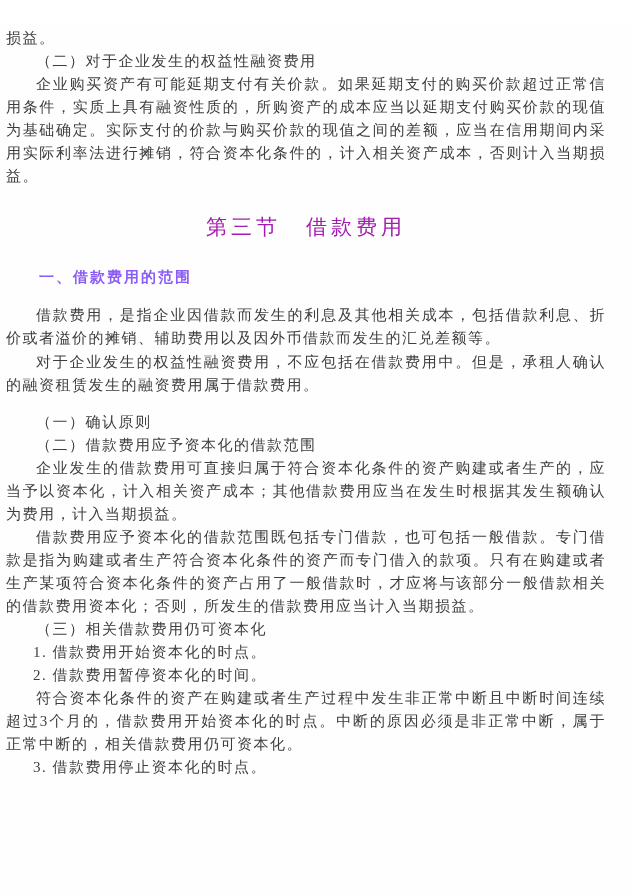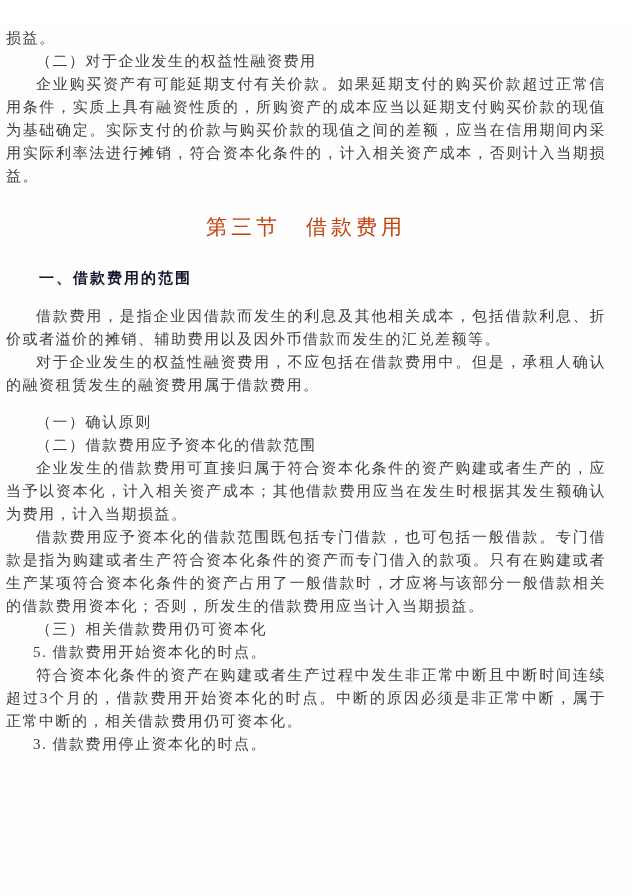--- a/index.html
+++ b/index.html
@@ -31,32 +31,32 @@
   .no-indent {
     text-indent: 0 !important;
   }
   .section-title {
     text-align: center;
     text-indent: 0 !important;
     font-size: 21px;
     line-height: 26px;
     margin-top: 26px !important;
     letter-spacing: 4px;
-    color: #c2410c;
+    color: #a21caf;
     font-weight: normal;
   }
   .part-heading {
-    font-family: Liberation Sans, sans-serif;
+    font-family: Liberation Serif, serif;
     font-weight: bold;
-    color: #0f172a;
+    color: #8b5cf6;
     letter-spacing: 2px;
     text-indent: 2.2em !important;
   }
   .h-part1 { margin-top: 26px !important; }
-  .p-after-h { margin-top: 16px !important; }
+  .p-after-h { margin-top: 16px !important; font-family: Liberation Mono, monospace; }
   .h-part2 { margin-top: 11px !important; }
   .block-start { margin-top: 14px !important; }
   .numbered { text-indent: 1.8em !important; }
 </style>
 </head>
 <body>
 
 <div class="page">
 
   <p class="no-indent">损益。</p>
@@ -78,21 +78,22 @@
 
   <p>（二）借款费用应予资本化的借款范围</p>
 
   <p>企业发生的借款费用可直接归属于符合资本化条件的资产购建或者生产的，应当予以资本化，计入相关资产成本；其他借款费用应当在发生时根据其发生额确认为费用，计入当期损益。</p>
 
   <p>借款费用应予资本化的借款范围既包括专门借款，也可包括一般借款。专门借款是指为购建或者生产符合资本化条件的资产而专门借入的款项。只有在购建或者生产某项符合资本化条件的资产占用了一般借款时，才应将与该部分一般借款相关的借款费用资本化；否则，所发生的借款费用应当计入当期损益。</p>
 
   <p>（三）相关借款费用仍可资本化</p>
 
 
-  <p class="numbered">5. 借款费用开始资本化的时点。</p>
+  <p class="numbered">1. 借款费用开始资本化的时点。</p>
 
 
+  <p class="numbered">2. 借款费用暂停资本化的时间。</p>
 
   <p>符合资本化条件的资产在购建或者生产过程中发生非正常中断且中断时间连续超过3个月的，借款费用开始资本化的时点。中断的原因必须是非正常中断，属于正常中断的，相关借款费用仍可资本化。</p>
 
   <p class="numbered">3. 借款费用停止资本化的时点。</p>
 
 </div>
 
 </body></html>

